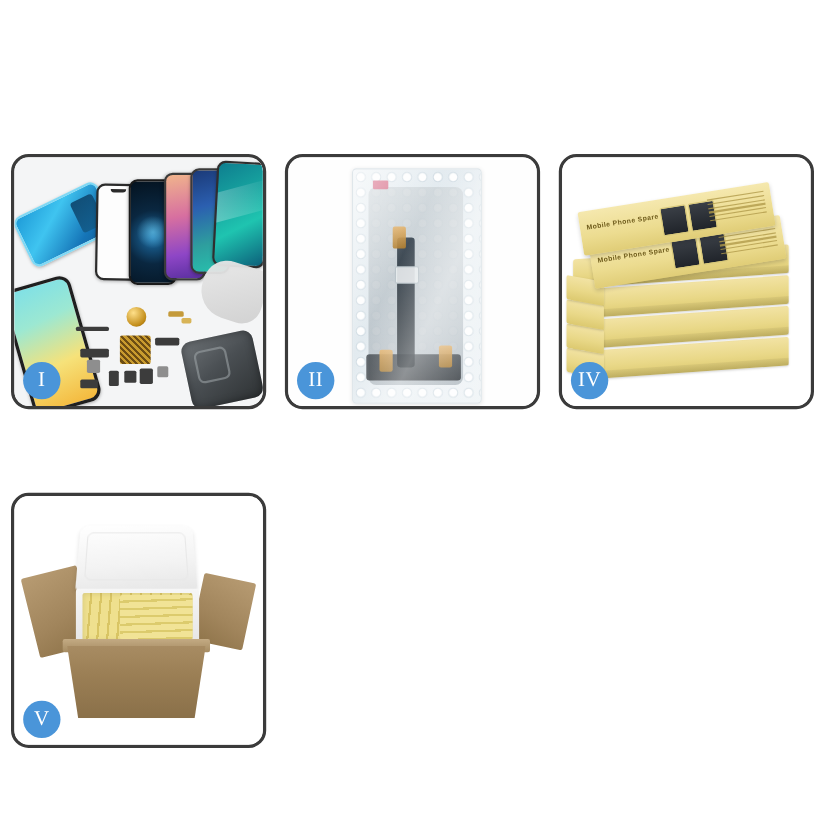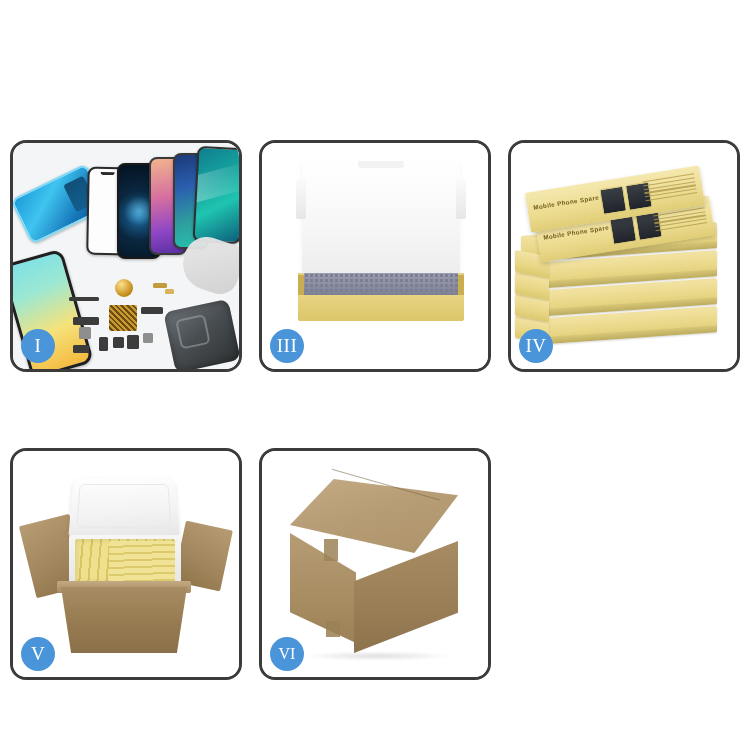--- a/index.html
+++ b/index.html
@@ -495,35 +495,37 @@
           <div class="part" style="left:4px;  top:70px; width:16px; height:8px;"></div>
         </div>
 
         <div class="backplate"></div>
         <div class="hand"></div>
 
         <div class="badge">I</div>
       </div>
     </div>
 
-
     <div class="panel">
-      <div class="panel-stage p3">
-        <div class="lid3">
-          <div class="lid3-notch"></div>
+      <div class="panel-stage p2">
+        <div class="bubblebag">
+          <div class="lcd"></div>
+          <div class="lcd-bottom"></div>
+          <div class="lcd-flex"></div>
+          <div class="lcd-chip"></div>
+          <div class="lcd-conn c1"></div>
+          <div class="lcd-conn c2"></div>
+          <div class="lcd-conn c3"></div>
+          <div class="pink-tag"></div>
+          <div class="bubble-sheen"></div>
         </div>
-        <div class="tray3">
-          <div class="cap-l"></div>
-          <div class="cap-r"></div>
-        </div>
-        <div class="foam3"></div>
-        <div class="tray3-front"></div>
-        <div class="badge">III</div>
+        <div class="badge">II</div>
       </div>
     </div>
+
 
     <div class="panel">
       <div class="panel-stage p4">
         <div class="stack">
           <div class="sbox sl sl1"></div>
           <div class="sbox sl sl2"></div>
           <div class="sbox sl sl3"></div>
           <div class="sbox sl sl4"></div>
           <div class="sbox se se1"></div>
           <div class="sbox se se2"></div>
@@ -569,27 +571,15 @@
         <div class="foamlid"></div>
         <div class="inner-foam"></div>
         <div class="yellow-rows"></div>
         <div class="yellow-rows2"></div>
         <div class="carton-top-edge"></div>
         <div class="carton-body"></div>
         <div class="badge">V</div>
       </div>
     </div>
 
-    <div class="panel">
-      <div class="panel-stage p6">
-        <div class="box6-top"></div>
-        <div class="box6-left"></div>
-        <div class="box6-right"></div>
-        <div class="box6-seam"></div>
-        <div class="box6-tape"></div>
-        <div class="box6-tape2"></div>
-        <div class="box6-shadow"></div>
-        <div class="badge wide">VI</div>
-      </div>
-    </div>
 
   </div>
 </div>
 
 </body></html>

